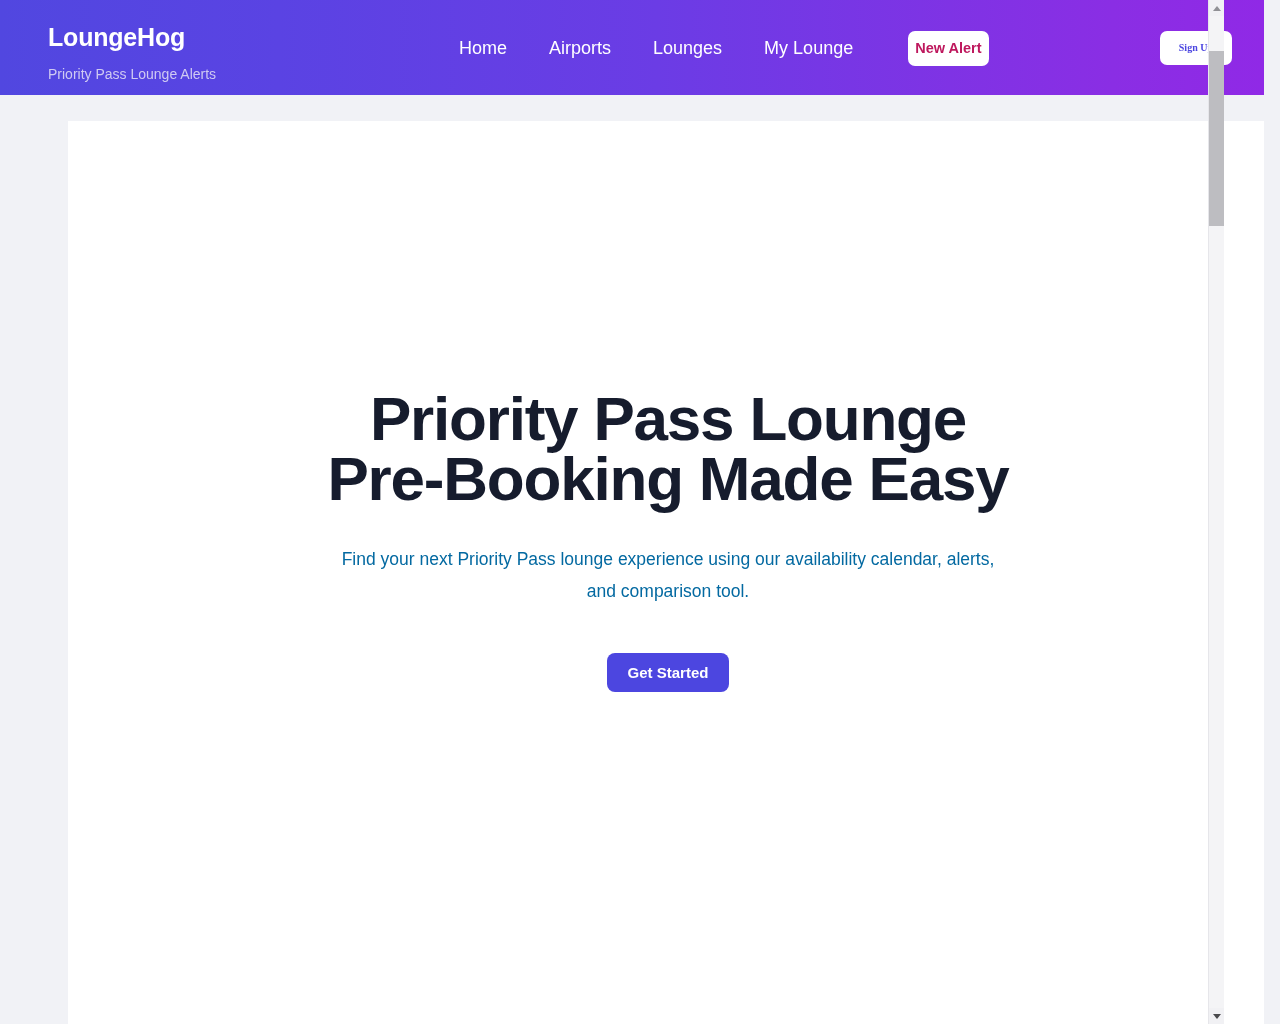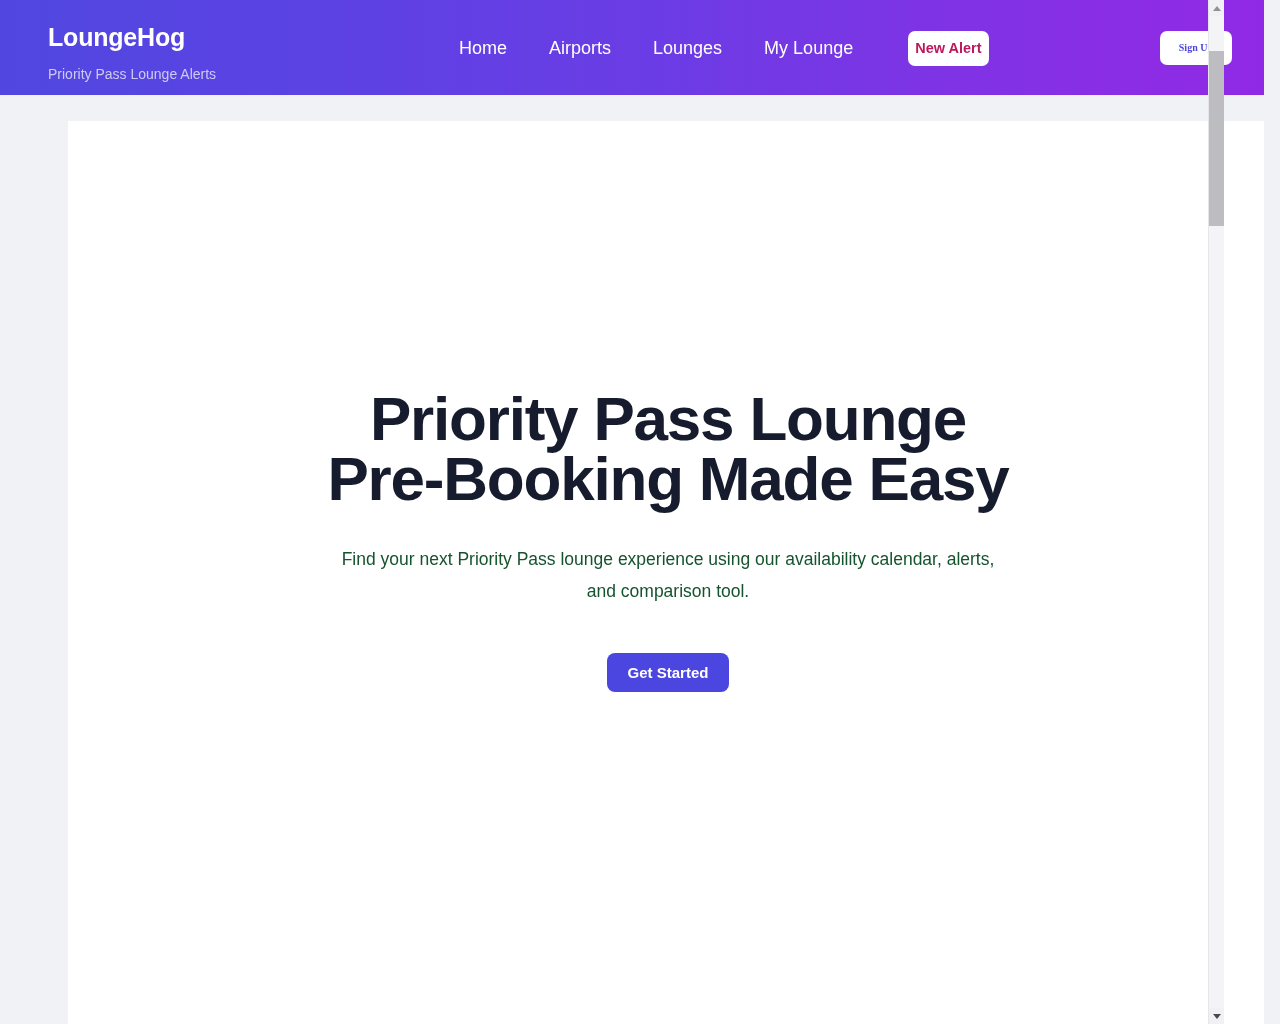--- a/index.html
+++ b/index.html
@@ -137,21 +137,21 @@
     color: #161c2d;
     font-size: 62px;
     font-weight: bold;
     line-height: 60px;
     letter-spacing: -1.2px;
   }
   .hero-title .line { display: block; }
   .hero-sub {
     margin: 34px auto 0;
     max-width: 660px;
-    color: #14532d;
+    color: #0369a1;
     font-size: 17.5px;
     line-height: 32px;
   }
   .hero-cta-wrap {
     margin-top: 46px;
   }
   .btn-get-started {
     background: #4c46e0;
     color: #ffffff;
     font-size: 15px;

